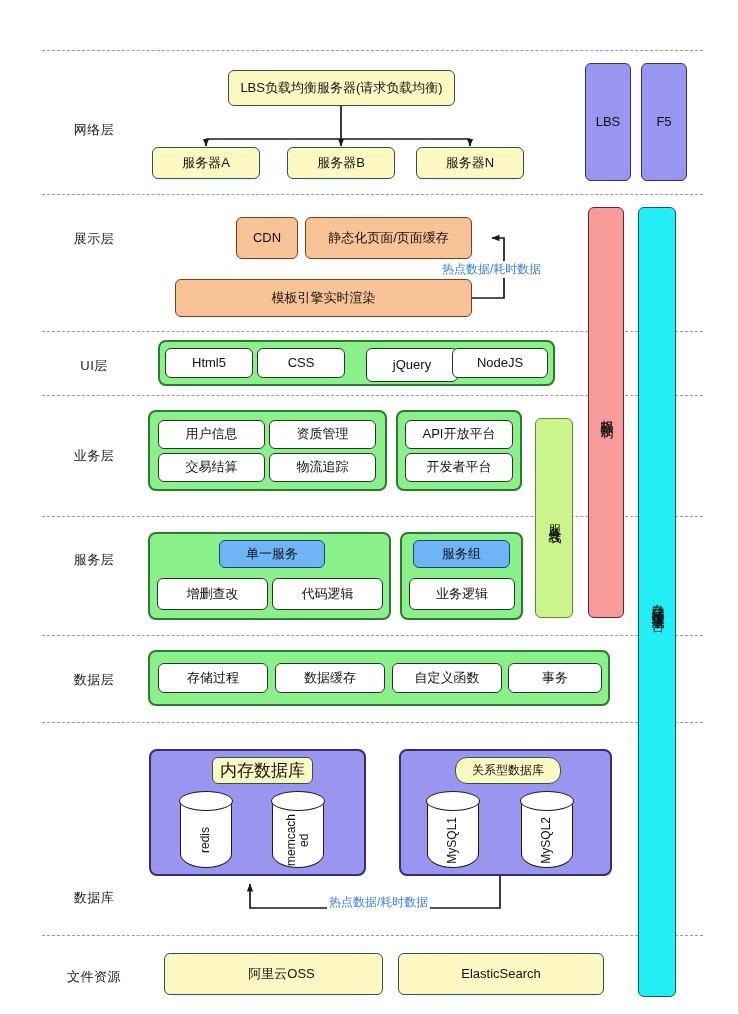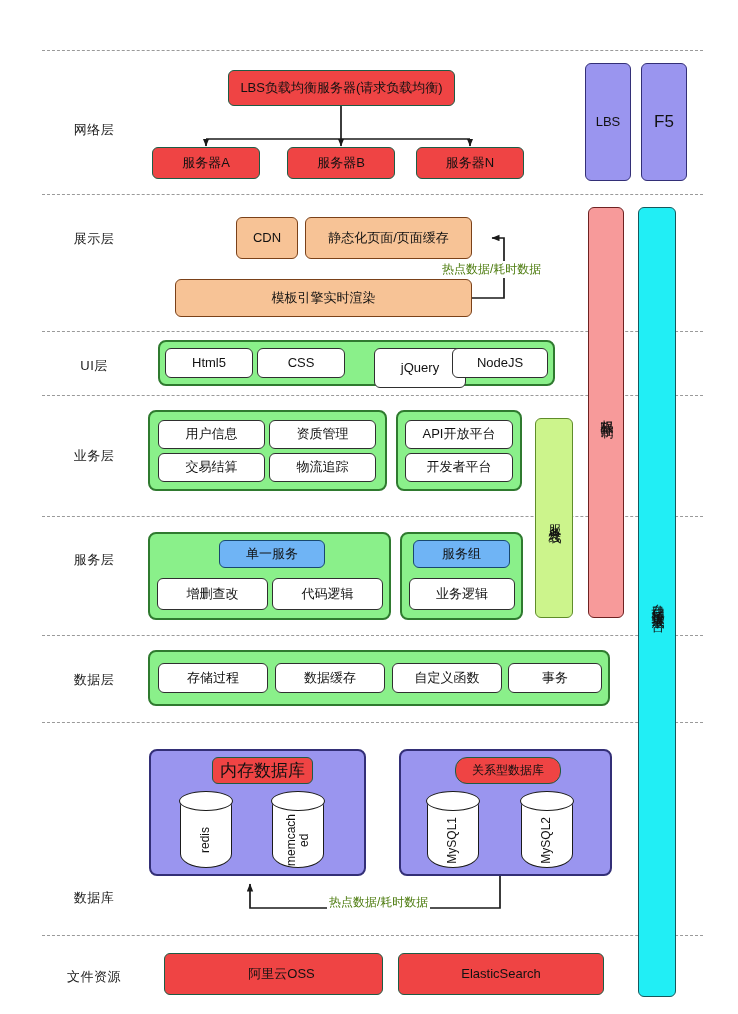--- a/index.html
+++ b/index.html
@@ -44,21 +44,21 @@
     align-items: center;
     justify-content: center;
     text-align: center;
     font-size: 13px;
     line-height: 1.25;
     border-radius: 6px;
     border: 1.6px solid #0f3d2e;
     color: #111111;
     padding: 2px 4px;
   }
-  .mint      { background: #ef4444; border-color: #1d5c45; }
+  .mint      { background: #fef9c3; border-color: #1d5c45; }
   .orange    { background: #f7c396; border-color: #7a4119; }
   .green     { background: #8af08a; border-color: #2f7a2f; }
   .green-pale{ background: #ccf48c; border-color: #5f8c2a; }
   .white     { background: #ffffff; border-color: #2f2f2f; border-width: 1.4px; }
   .blue      { background: #6fb4f5; border-color: #18486f; }
   .purple    { background: #9a95ef; border-color: #332f77; }
   .lilac     { background: #9a95ef; border-color: #332f77; }
   .red       { background: #f79a9a; border-color: #6e2222; }
   .cyan      { background: #21eef5; border-color: #17585c; }
 
@@ -101,21 +101,21 @@
     line-height: 1.1;
     white-space: pre-line;
   }
 
   
   svg.wires { position: absolute; left: 0; top: 0; width: 738px; height: 1014px; pointer-events: none; }
 
   .edge-label {
     position: absolute;
     font-size: 12px;
-    color: #4d7c0f;
+    color: #3b82f6;
     background: #ffffff;
     padding: 0 2px;
     white-space: nowrap;
   }
 </style>
 </head>
 <body>
 
 <div id="canvas">
 
@@ -158,31 +158,31 @@
     </g>
   </svg>
 
   <div class="node mint" style="left:228px; top:70px; width:227px; height:36px;">LBS负载均衡服务器(请求负载均衡)</div>
 
   <div class="node mint" style="left:152px; top:147px; width:108px; height:32px;">服务器A</div>
   <div class="node mint" style="left:287px; top:147px; width:108px; height:32px;">服务器B</div>
   <div class="node mint" style="left:416px; top:147px; width:108px; height:32px;">服务器N</div>
 
   <div class="node purple" style="left:585px; top:63px; width:46px; height:118px; font-size:13px;">LBS</div>
-  <div class="node purple" style="left:641px; top:63px; width:46px; height:118px; font-size:17px;">F5</div>
+  <div class="node purple" style="left:641px; top:63px; width:46px; height:118px; font-size:13px;">F5</div>
 
   <div class="node orange" style="left:236px; top:217px; width:62px; height:42px;">CDN</div>
   <div class="node orange" style="left:175px; top:279px; width:297px; height:38px;">模板引擎实时渲染</div>
   <div class="node orange" style="left:305px; top:217px; width:167px; height:42px;">静态化页面/页面缓存</div>
   <div class="edge-label" style="left:440px; top:261px;">热点数据/耗时数据</div>
 
   <div class="node green group" style="left:158px; top:340px; width:397px; height:46px;"></div>
   <div class="node white" style="left:165px; top:348px; width:88px; height:30px;">Html5</div>
   <div class="node white" style="left:257px; top:348px; width:88px; height:30px;">CSS</div>
-  <div class="node white" style="left:374px; top:348px; width:92px; height:40px;">jQuery</div>
+  <div class="node white" style="left:366px; top:348px; width:92px; height:34px;">jQuery</div>
   <div class="node white" style="left:452px; top:348px; width:96px; height:30px;">NodeJS</div>
 
   <div class="node green group" style="left:148px; top:410px; width:239px; height:81px;"></div>
   <div class="node white" style="left:158px; top:420px; width:107px; height:29px;">用户信息</div>
   <div class="node white" style="left:269px; top:420px; width:107px; height:29px;">资质管理</div>
   <div class="node white" style="left:158px; top:453px; width:107px; height:29px;">交易结算</div>
   <div class="node white" style="left:269px; top:453px; width:107px; height:29px;">物流追踪</div>
 
   <div class="node green group" style="left:396px; top:410px; width:126px; height:81px;"></div>
   <div class="node white" style="left:405px; top:420px; width:108px; height:29px;">API开放平台</div>

